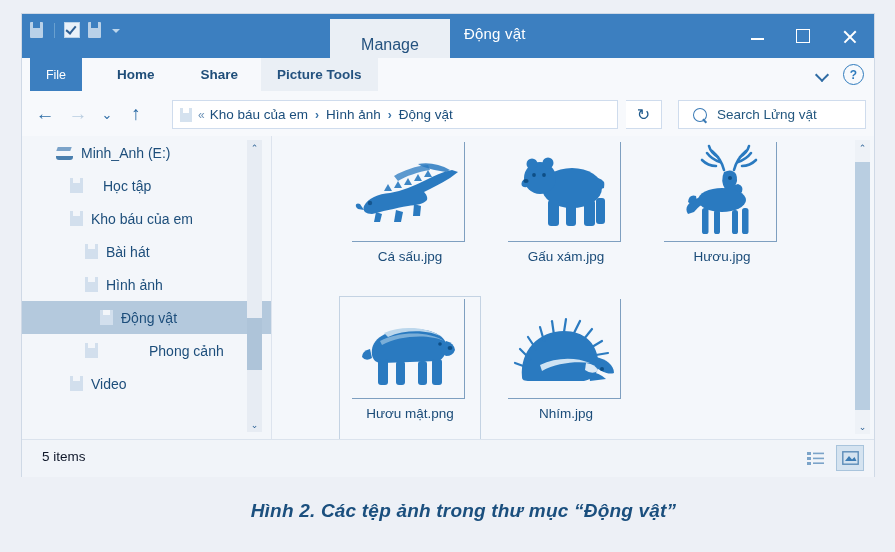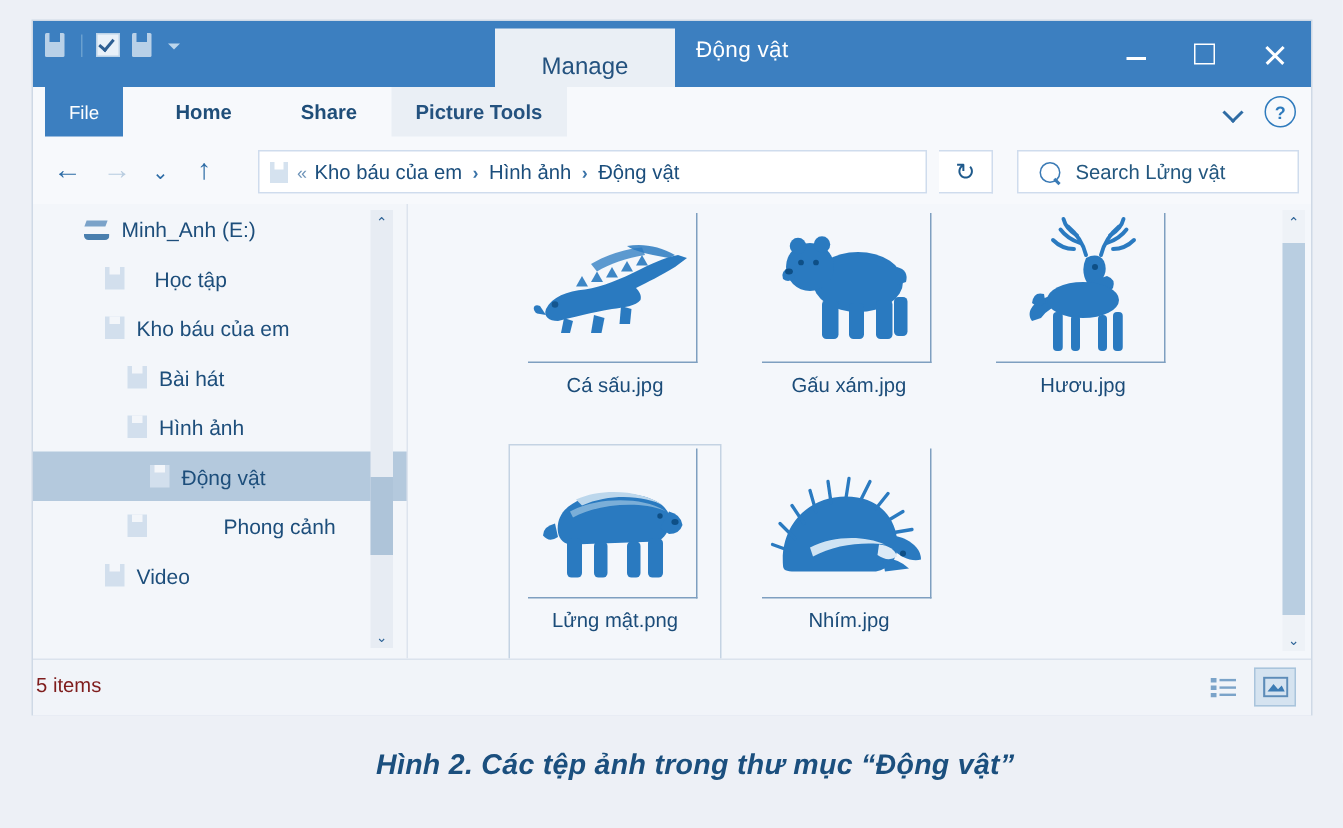--- a/index.html
+++ b/index.html
@@ -357,22 +357,22 @@
   }
 
   
   .status {
     position: absolute; left: 0; top: 425px;
     width: 852px; height: 37px;
     background: #f1f4f9;
     border-top: 1px solid #dbe3ed;
   }
   .status-text {
-    position: absolute; left: 2px; top: 9px;
-    font-size: 13.5px; color: #7f1d1d;
+    position: absolute; left: 20px; top: 9px;
+    font-size: 13.5px; color: #0f172a;
   }
   .view-btns {
     position: absolute; right: 10px; top: 5px;
     display: flex; align-items: center; gap: 8px;
   }
   .vb {
     width: 26px; height: 24px;
     display: flex; align-items: center; justify-content: center;
   }
   .vb.active { background: #d5e3f0; border: 1px solid #a9c4dc; }
@@ -621,21 +621,21 @@
                   <rect x="64" y="60" width="9" height="24" rx="3"></rect>
                   <rect x="78" y="58" width="10" height="26" rx="3"></rect>
                   <path d="M16 48 q-8 2 -8 8 q4 5 10 1 z"></path>
                 </g>
                 <path d="M30 32 C48 24 74 26 88 36 C78 30 54 27 34 36 Z" fill="#bcd7ec"></path>
                 <path d="M26 40 C44 30 76 30 90 40 C76 33 46 34 28 44 Z" fill="#8fbcdd" opacity=".8"></path>
                 <ellipse cx="96" cy="47" rx="2.4" ry="2" fill="#0e4f86"></ellipse>
                 <circle cx="86" cy="43" r="1.8" fill="#0e4f86"></circle>
               </svg>
             </div>
-            <div class="fname">Lửng mật.png</div>
+            <div class="fname">Hươu mật.png</div>
           </div>
 
           <div class="item">
             <div class="thumb">
               <div class="frame"></div>
               <svg width="112" height="100" viewBox="0 0 112 100">
                 <g fill="#2a7ac0">
                   <path d="M12 76 C10 50 28 30 54 30 C74 30 86 42 88 58 C90 70 84 78 74 80 L20 80 C14 80 12 79 12 76 Z"></path>
                   <path d="M86 56 C96 58 104 64 104 72 C98 74 90 70 86 66 Z"></path>
                   <path d="M78 70 q12 2 18 8 l-16 2 z"></path>

